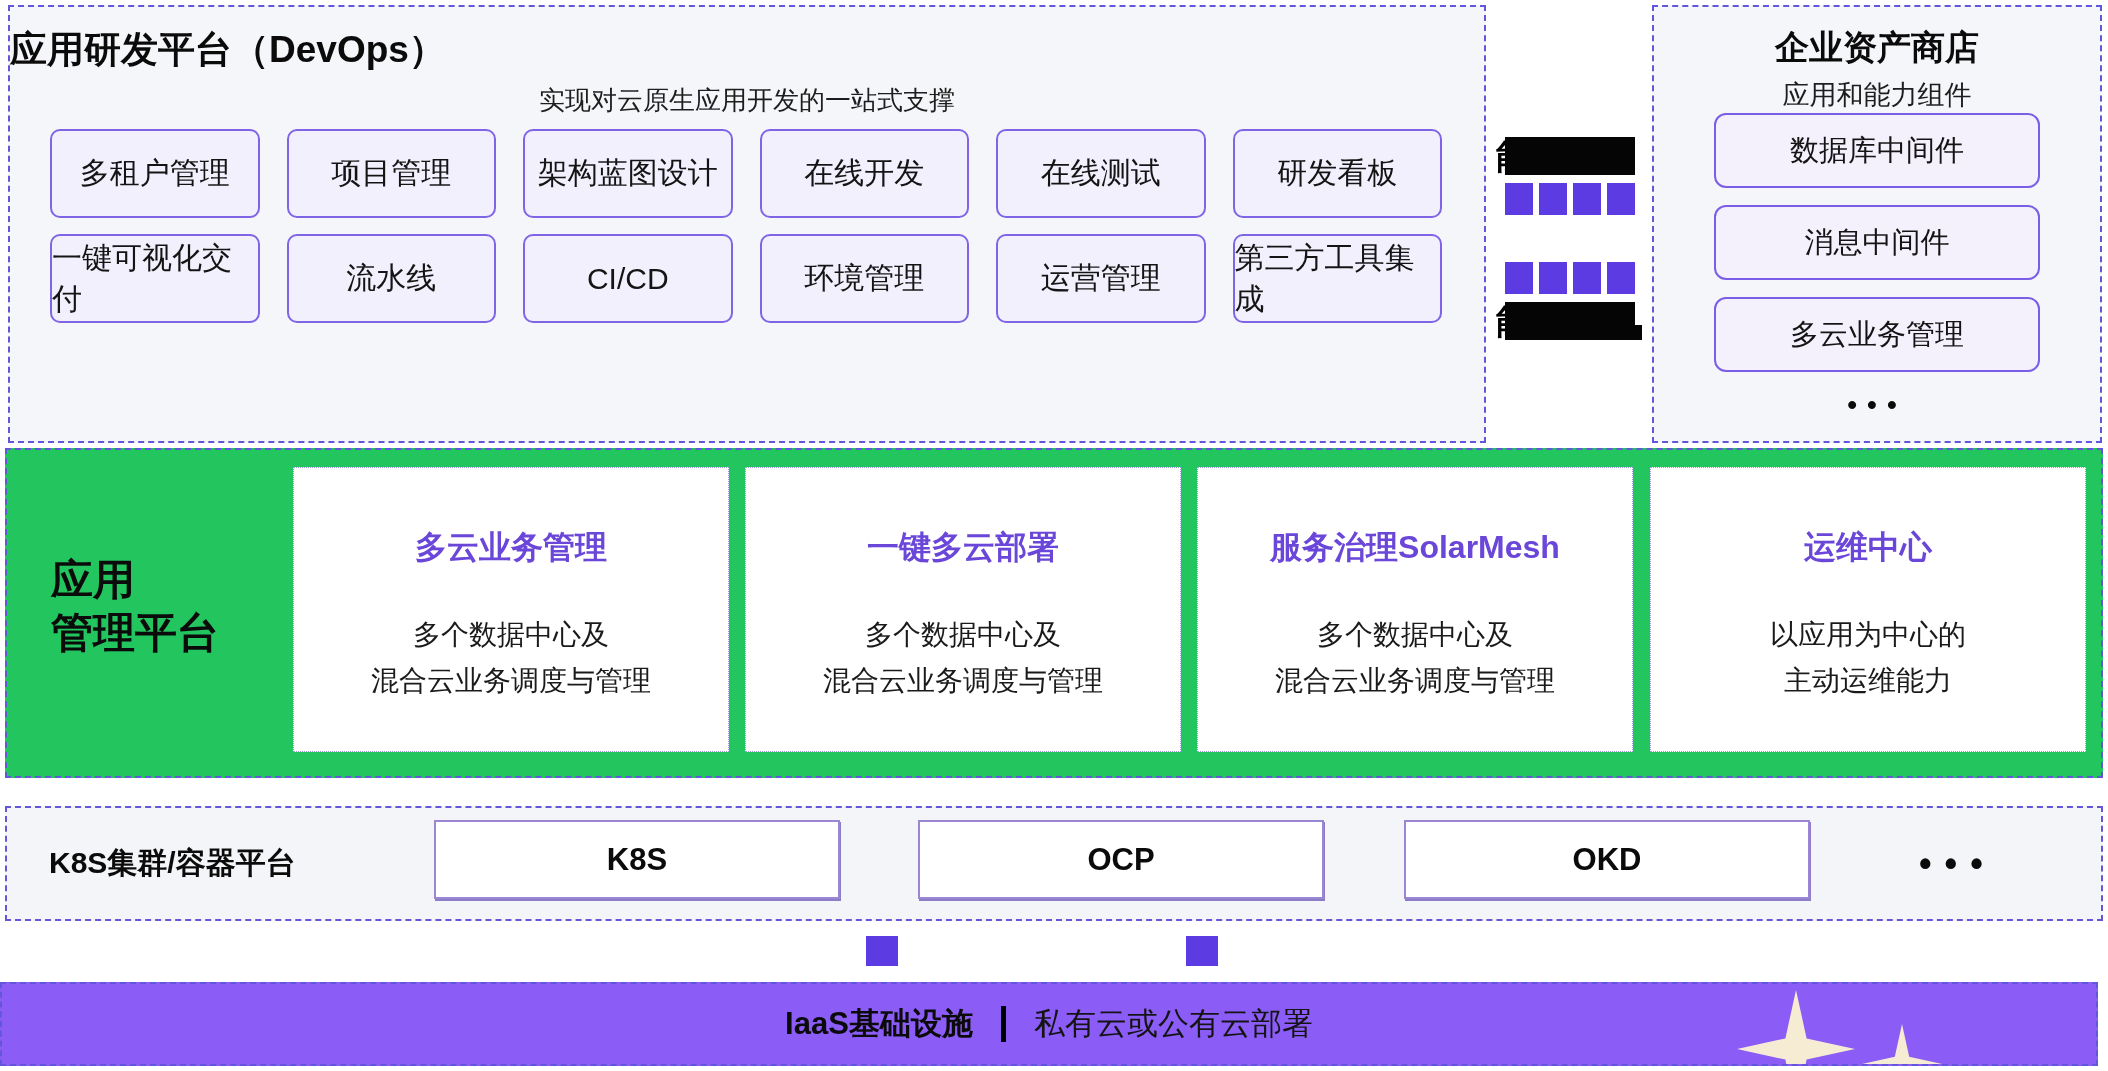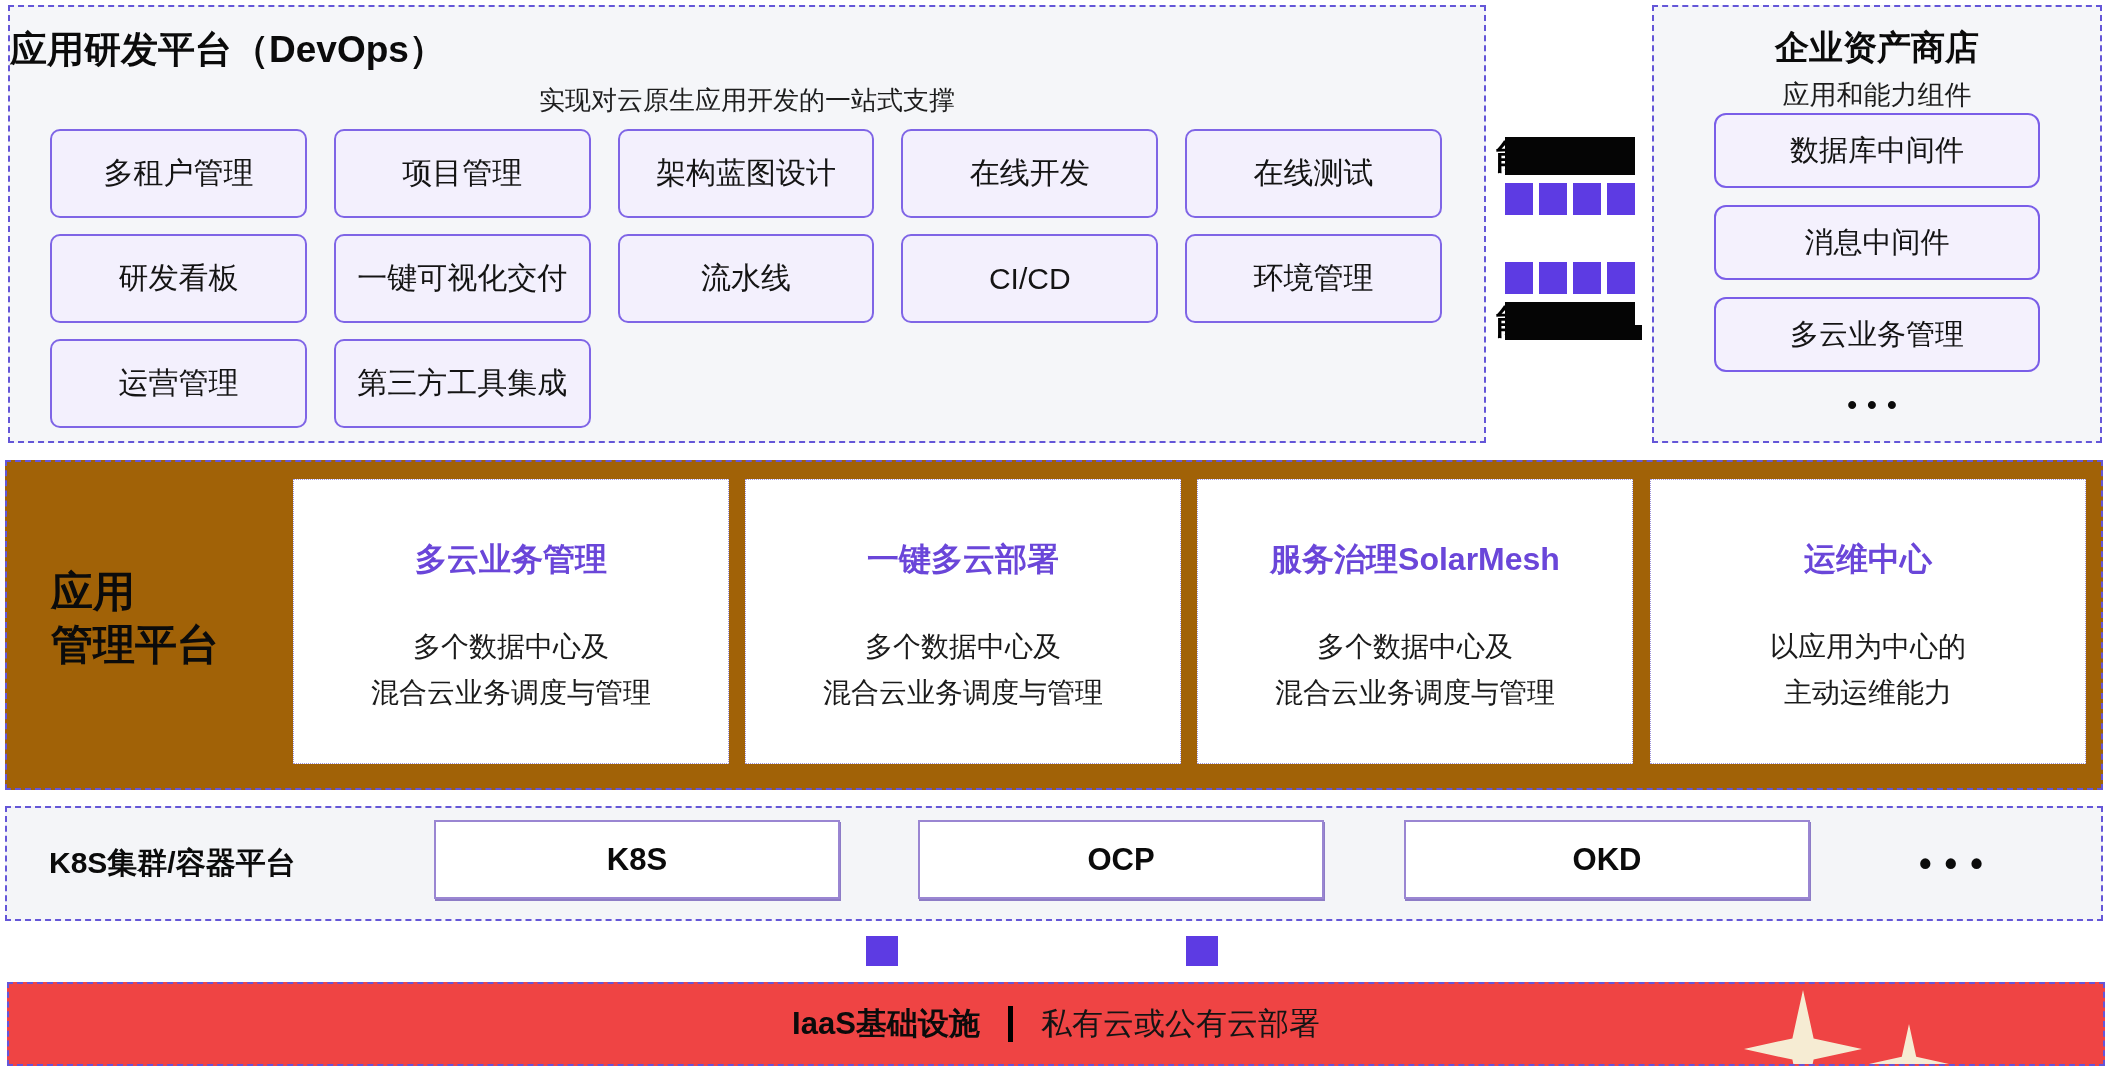--- a/index.html
+++ b/index.html
@@ -10,21 +10,21 @@
   .panel{
     position:absolute;box-sizing:border-box;
     border:2px dashed #6456d8;background:#f5f6f9;
   }
   
   .devops{left:8px;top:5px;width:1478px;height:438px;}
   .devops-title{margin-top:18px;text-align:left;font-size:37px;font-weight:bold;color:#0b0b0b;}
   .devops-sub{margin-top:8px;text-align:center;font-size:26px;color:#1d1d1d;}
   .module-grid{
     position:absolute;left:40px;top:122px;width:1392px;
-    display:grid;grid-template-columns:repeat(5,1fr);column-gap:27px;row-gap:16px;
+    display:grid;grid-template-columns:repeat(6,1fr);column-gap:27px;row-gap:16px;
   }
   .module{
     height:89px;box-sizing:border-box;border:2px solid #7f65e6;border-radius:10px;
     background:#f3f0fd;display:flex;align-items:center;justify-content:center;
     font-size:30px;color:#141414;
   }
   
   .redact{position:absolute;width:146px;height:38px;}
   .redact .peek{position:absolute;left:0;top:1px;font-size:34px;font-weight:bold;color:#000;line-height:38px;}
   .redact .bar{position:absolute;left:9px;top:0;width:130px;height:38px;background:#050505;}
@@ -36,21 +36,21 @@
   .asset{left:1652px;top:5px;width:450px;height:438px;}
   .asset-title{margin-top:18px;text-align:center;font-size:34px;font-weight:bold;color:#0b0b0b;}
   .asset-sub{margin-top:6px;text-align:center;font-size:27px;color:#1d1d1d;}
   .asset-box{
     width:326px;height:75px;margin:0 auto 17px auto;box-sizing:border-box;
     border:2px solid #7a5ee8;border-radius:12px;background:#f4f1fd;
     display:flex;align-items:center;justify-content:center;font-size:29px;color:#141414;
   }
   .asset-more{margin-top:4px;text-align:center;font-size:28px;font-weight:bold;letter-spacing:10px;color:#0b0b0b;}
   
-  .mgmt{left:5px;top:460px;width:2098px;height:330px;background:#a16207;}
+  .mgmt{left:5px;top:448px;width:2098px;height:330px;background:#22c55e;}
   .mgmt-label{
     position:absolute;left:44px;top:103px;
     font-size:42px;font-weight:bold;line-height:53px;color:#0b0b0b;
   }
   .card{
     position:absolute;top:17px;width:436px;height:285px;box-sizing:border-box;
     background:#ffffff;border:1px dotted #9e95dd;text-align:center;padding-top:58px;
   }
   .card-title{font-size:32px;font-weight:bold;color:#6a46d9;}
   .card-desc{margin-top:42px;font-size:28px;line-height:46px;color:#1a1a1a;}
@@ -67,21 +67,21 @@
     display:flex;align-items:center;justify-content:center;
     font-size:31px;font-weight:bold;color:#0b0b0b;
   }
   .k8s-box.b1{left:427px;} .k8s-box.b2{left:911px;} .k8s-box.b3{left:1397px;}
   .k8s-more{
     position:absolute;left:1912px;top:0;height:100%;display:flex;align-items:center;
     font-size:36px;font-weight:bold;letter-spacing:13px;color:#0b0b0b;
   }
   
   .iaas{
-    left:7px;top:982px;width:2098px;height:84px;background:#ef4444;overflow:hidden;
+    left:0;top:982px;width:2098px;height:84px;background:#8b5cf6;overflow:hidden;
     display:flex;align-items:center;justify-content:center;
   }
   .iaas-bold{font-size:31px;font-weight:bold;color:#0b0b0b;position:relative;z-index:2;}
   .iaas-div{width:5px;height:36px;background:#000;margin:0 28px;position:relative;z-index:2;}
   .iaas-rest{font-size:31px;color:#141414;position:relative;z-index:2;}
   .sparkle{
     position:absolute;background:#f6ecd3;z-index:1;
     clip-path:polygon(50% 0,59% 41%,100% 50%,59% 59%,50% 100%,41% 59%,0 50%,41% 41%);
   }
   .sparkle.s1{left:1735px;top:6px;width:118px;height:118px;}

